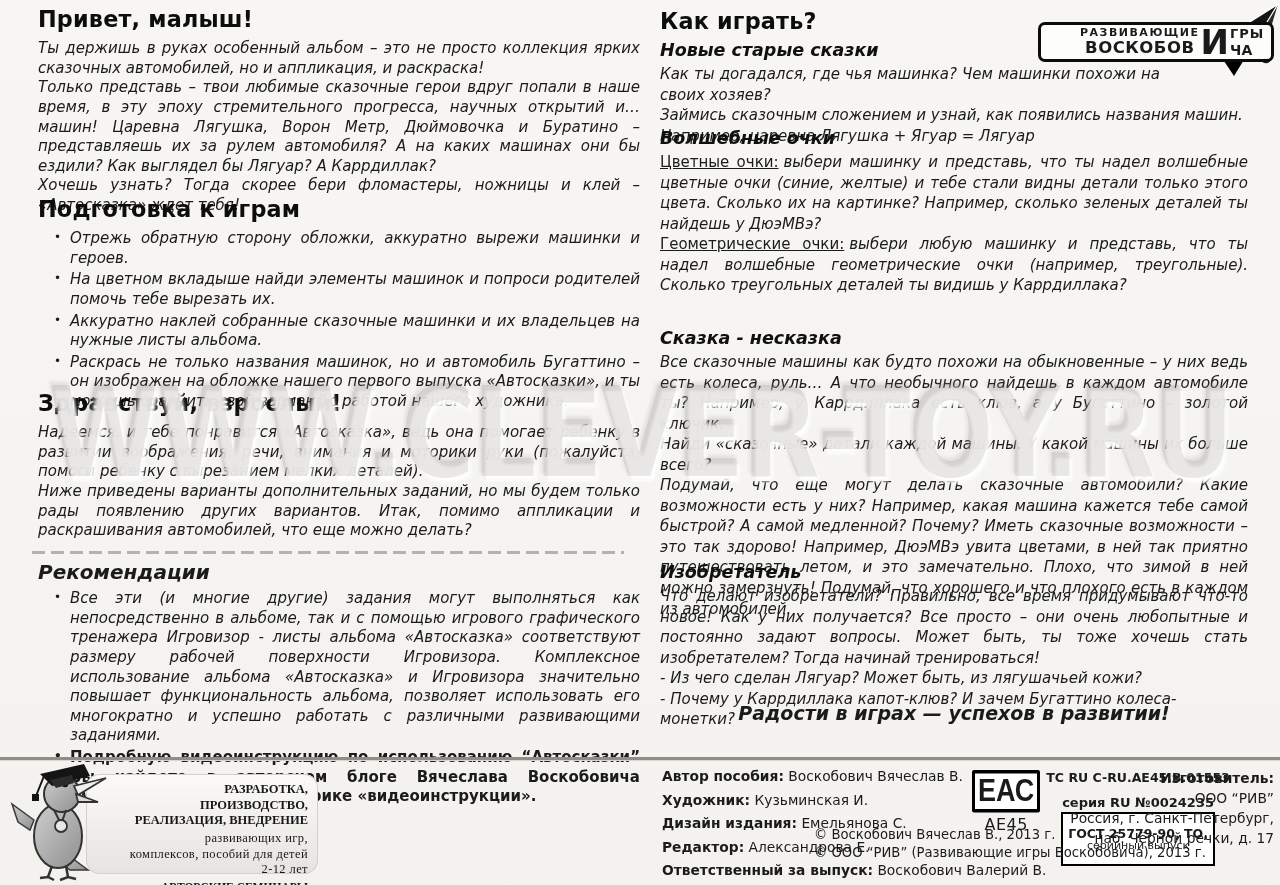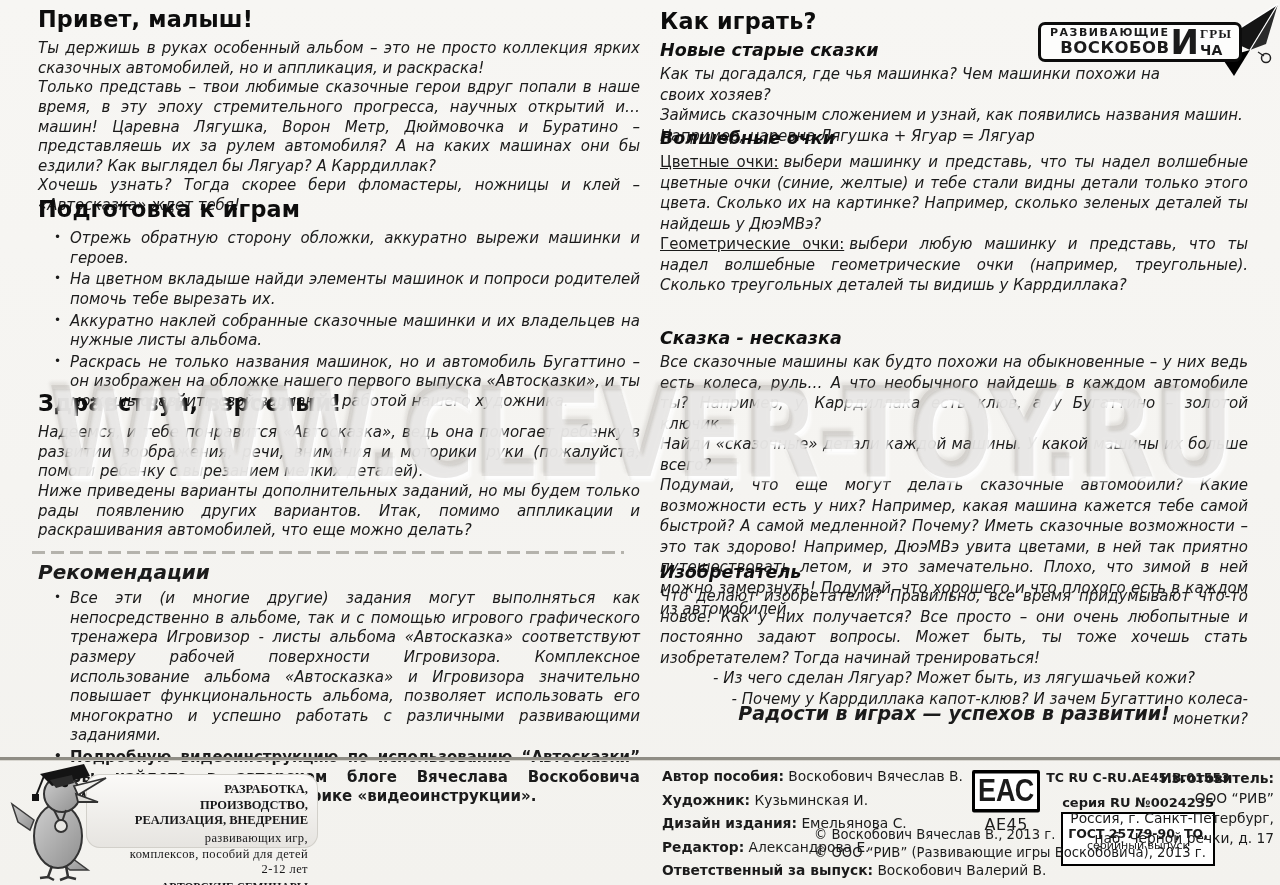--- a/index.html
+++ b/index.html
@@ -44,32 +44,32 @@
   .footer-rule{
     position:absolute; left:0; top:757px; width:1280px; height:3px; z-index:2;
     background:#8f8d85; box-shadow:0 1px 0 #d8d6d0;
   }
   
   .logo-wrap{position:absolute; left:1038px; top:22px; z-index:4; display:flex; align-items:flex-start;}
   .logo-box{
     border:3px solid #0c0c0c; border-radius:7px; background:#fdfdfc;
     padding:2px 7px 3px 9px; display:flex; align-items:center; height:40px; box-sizing:border-box;
   }
-  .logo-left{display:flex; flex-direction:column; align-items:flex-end; line-height:1;}
+  .logo-left{display:flex; flex-direction:column; align-items:center; line-height:1;margin-left:30px;}
   .logo-left .t{font-size:11px; font-weight:bold; letter-spacing:1.5px;}
   .logo-left .b{font-size:16.5px; font-weight:bold; letter-spacing:0.5px; margin-top:2px;}
   .logo-i{font-size:34px; font-weight:bold; line-height:0.9; margin:0 1px; transform:translateY(1px);}
   .logo-right{display:flex; flex-direction:column; align-items:flex-start; line-height:1;}
-  .logo-right .t{font-size:13px; font-weight:bold; letter-spacing:1px;font-family:Liberation Serif, serif;}
+  .logo-right .t{font-size:13px; font-weight:bold; letter-spacing:1px;}
   .logo-right .b{font-size:14px; font-weight:bold; margin-top:3px;}
   .plane{position:absolute; left:1178px; top:0px; z-index:3;}
   
   .crow{position:absolute; left:10px; top:758px; z-index:3;}
   .crow-box{
-    position:absolute; left:86px; top:774px; width:232px; height:74px; z-index:2;
+    position:absolute; left:86px; top:774px; width:232px; height:100px; z-index:2;
     border-radius:14px; background:linear-gradient(180deg,#fbfaf8, #e6e4e0);
     box-shadow:0 0 0 1px #d2d0ca inset; padding:8px 10px 0 40px; box-sizing:border-box;
     font-family:"Liberation Serif", serif; text-align:right; color:#18181a;
   }
   .crow-box .cb-bold{font-weight:bold; font-size:12.5px; line-height:1.25;}
   .crow-box .cb-script{font-size:12.5px; letter-spacing:0.4px; line-height:1.25; margin-top:2px;}
   .crow-box .cb-bold2{font-weight:bold; font-size:11.5px; line-height:1.3; margin-top:2px;}
   .credits{position:absolute; left:662px; top:768px; z-index:2; font-size:13.8px;}
   .credits .row{margin-bottom:7.5px;}
   .credits .lab{font-weight:bold;}
@@ -165,22 +165,22 @@
   <div class="sec col-r" style="top:328px;">
     <h3 class="sub">Сказка - несказка</h3>
     <p class="body">Все сказочные машины как будто похожи на обыкновенные – у них ведь есть колеса, руль… А что необычного найдешь в каждом автомобиле ты? Например, у Каррдиллака есть клюв, а у Бугаттино – золотой ключик.</p>
     <p class="body">Найди «сказочные» детали каждой машины. У какой машины их больше всего?</p>
     <p class="body">Подумай, что еще могут делать сказочные автомобили? Какие возможности есть у них? Например, какая машина кажется тебе самой быстрой? А самой медленной? Почему? Иметь сказочные возможности – это так здорово! Например, ДюэМВэ увита цветами, в ней так приятно путешествовать летом, и это замечательно. Плохо, что зимой в ней можно замерзнуть! Подумай, что хорошего и что плохого есть в каждом из автомобилей.</p>
   </div>
 
   <div class="sec col-r" style="top:562px;">
     <h3 class="sub">Изобретатель</h3>
     <p class="body">Что делают изобретатели? Правильно, все время придумывают что-то новое! Как у них получается? Все просто – они очень любопытные и постоянно задают вопросы. Может быть, ты тоже хочешь стать изобретателем? Тогда начинай тренироваться!</p>
-    <p class="body" style="text-align:center;">- Из чего сделан Лягуар? Может быть, из лягушачьей кожи?</p>
-    <p class="body" style="text-align:right;">- Почему у Каррдиллака капот-клюв? И зачем Бугаттино колеса-монетки?</p>
+    <p class="body" style="text-align:left;">- Из чего сделан Лягуар? Может быть, из лягушачьей кожи?</p>
+    <p class="body" style="text-align:left;">- Почему у Каррдиллака капот-клюв? И зачем Бугаттино колеса-монетки?</p>
   </div>
 
   <div class="sec col-r" style="top:702px;">
     <p class="tagline">Радости в играх — успехов в развитии!</p>
   </div>
 
   <div class="logo-wrap">
     <div class="logo-box">
       <div class="logo-left">
         <span class="t">РАЗВИВАЮЩИЕ</span>

